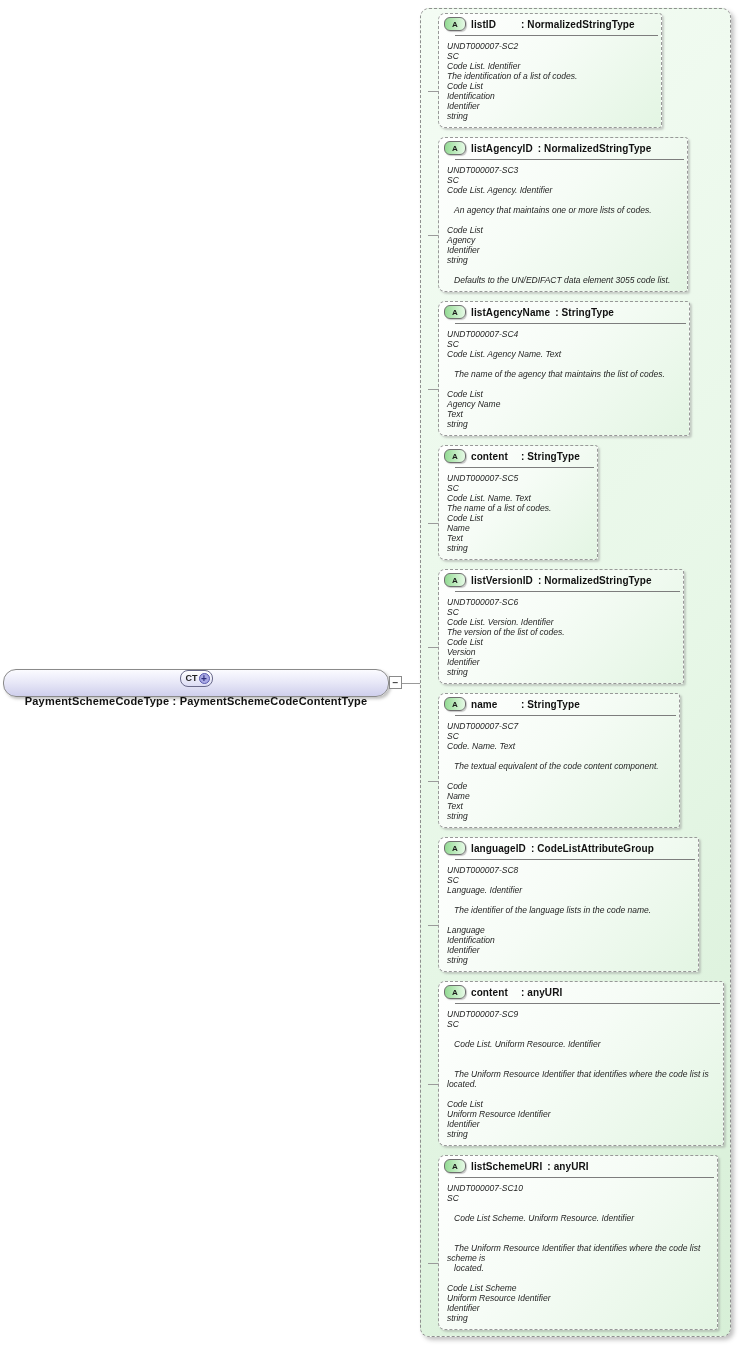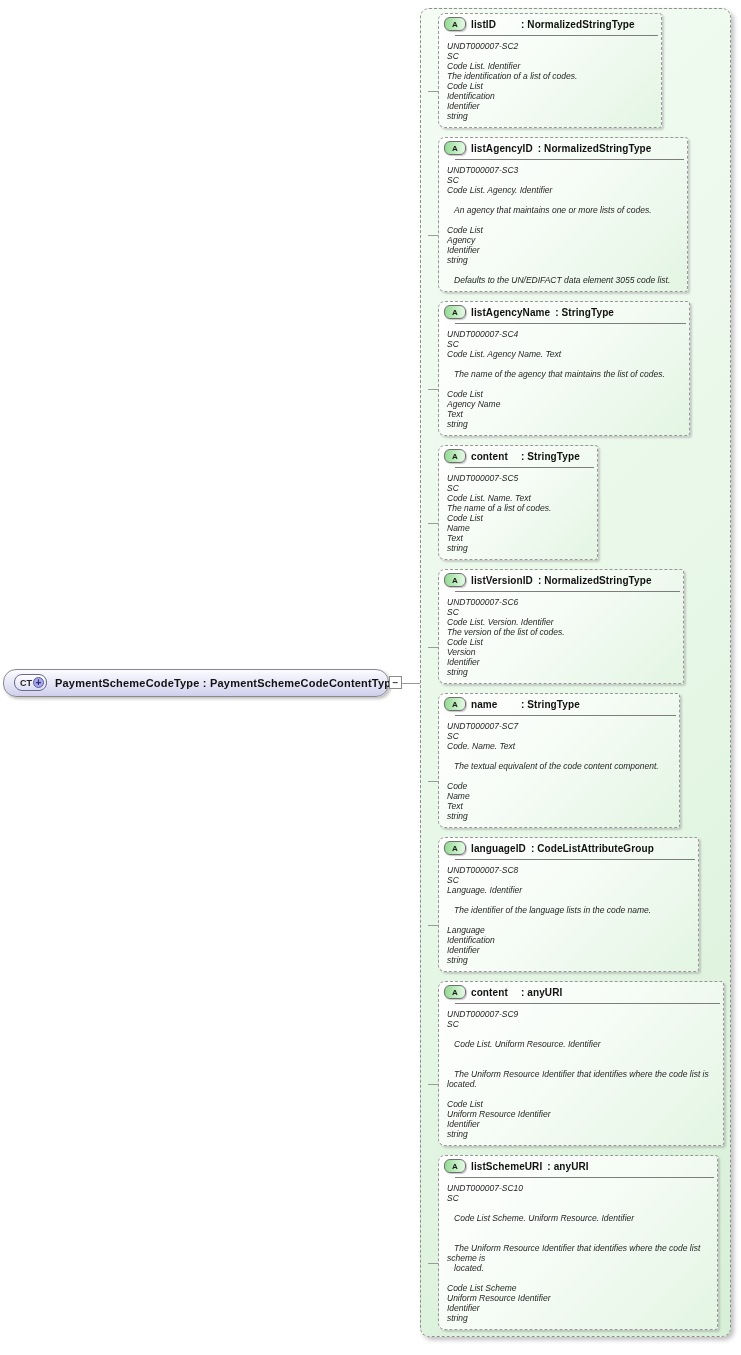--- a/index.html
+++ b/index.html
@@ -7,21 +7,21 @@
     position:relative;width:741px;height:1355px;background:#fff;overflow:hidden;
     font-family:"Liberation Sans","DejaVu Sans",sans-serif;
   }
 
   
   .element-box{
     position:absolute;left:3px;top:661px;width:386px;height:28px;
     border:1px solid #8a8a8a;border-radius:13px;
     background:linear-gradient(to bottom,#fbfbff 0%,#e9e9f8 45%,#cfcfec 100%);
     box-shadow:2px 2px 3px rgba(120,120,120,.45);
-    display:flex;align-items:center;gap:8px;padding:0 10px;box-sizing:border-box;
+    display:flex;align-items:center;gap:8px;padding:0 10px;box-sizing:border-box;flex-direction:column;
   }
   .ct-badge{
     display:inline-flex;align-items:center;gap:1px;
     border:1px solid #6a6a8a;border-radius:8px;height:15px;padding:0 2px 0 5px;
     background:linear-gradient(to bottom,#ffffff,#dcdcf4);
     font-size:9px;font-weight:bold;color:#222;flex:0 0 auto;
   }
   .ct-plus{
     display:inline-flex;align-items:center;justify-content:center;
     width:11px;height:11px;border-radius:50%;

